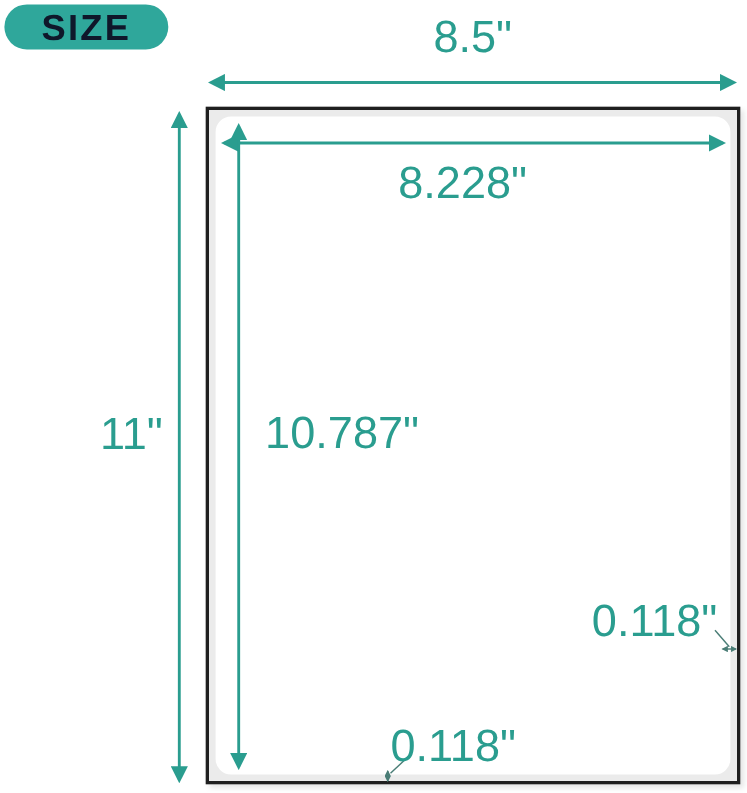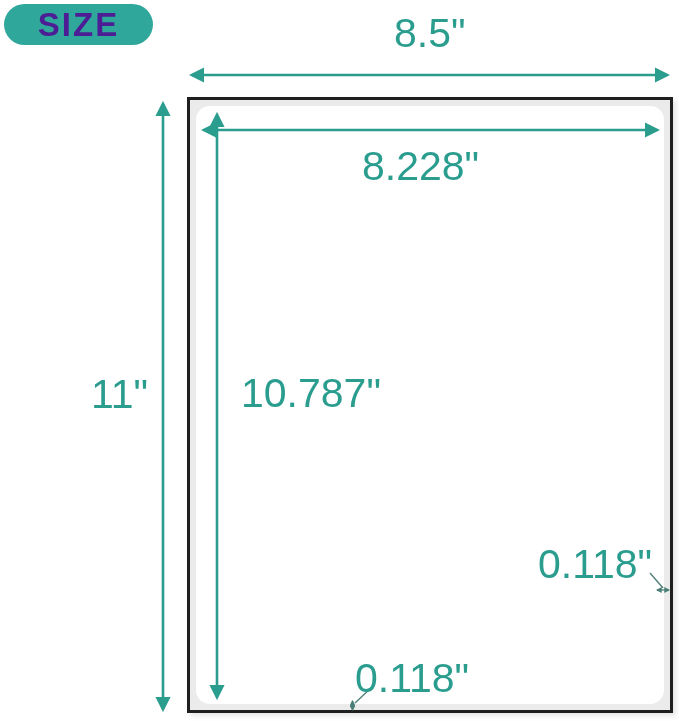--- a/index.html
+++ b/index.html
@@ -23,21 +23,21 @@
     top: 4px;
     width: 149px;
     height: 41px;
     background: var(--color-badge, #2FA79B);
     border-radius: 21px;
     display: flex;
     align-items: center;
     justify-content: center;
   }
   .badge span {
-    color: #4c1d95;
+    color: #0f172a;
     font-weight: 700;
     font-size: 33px;
     letter-spacing: 2px;
     line-height: 1;
   }
 
   
   .paper {
     position: absolute;
     left: 187px;

